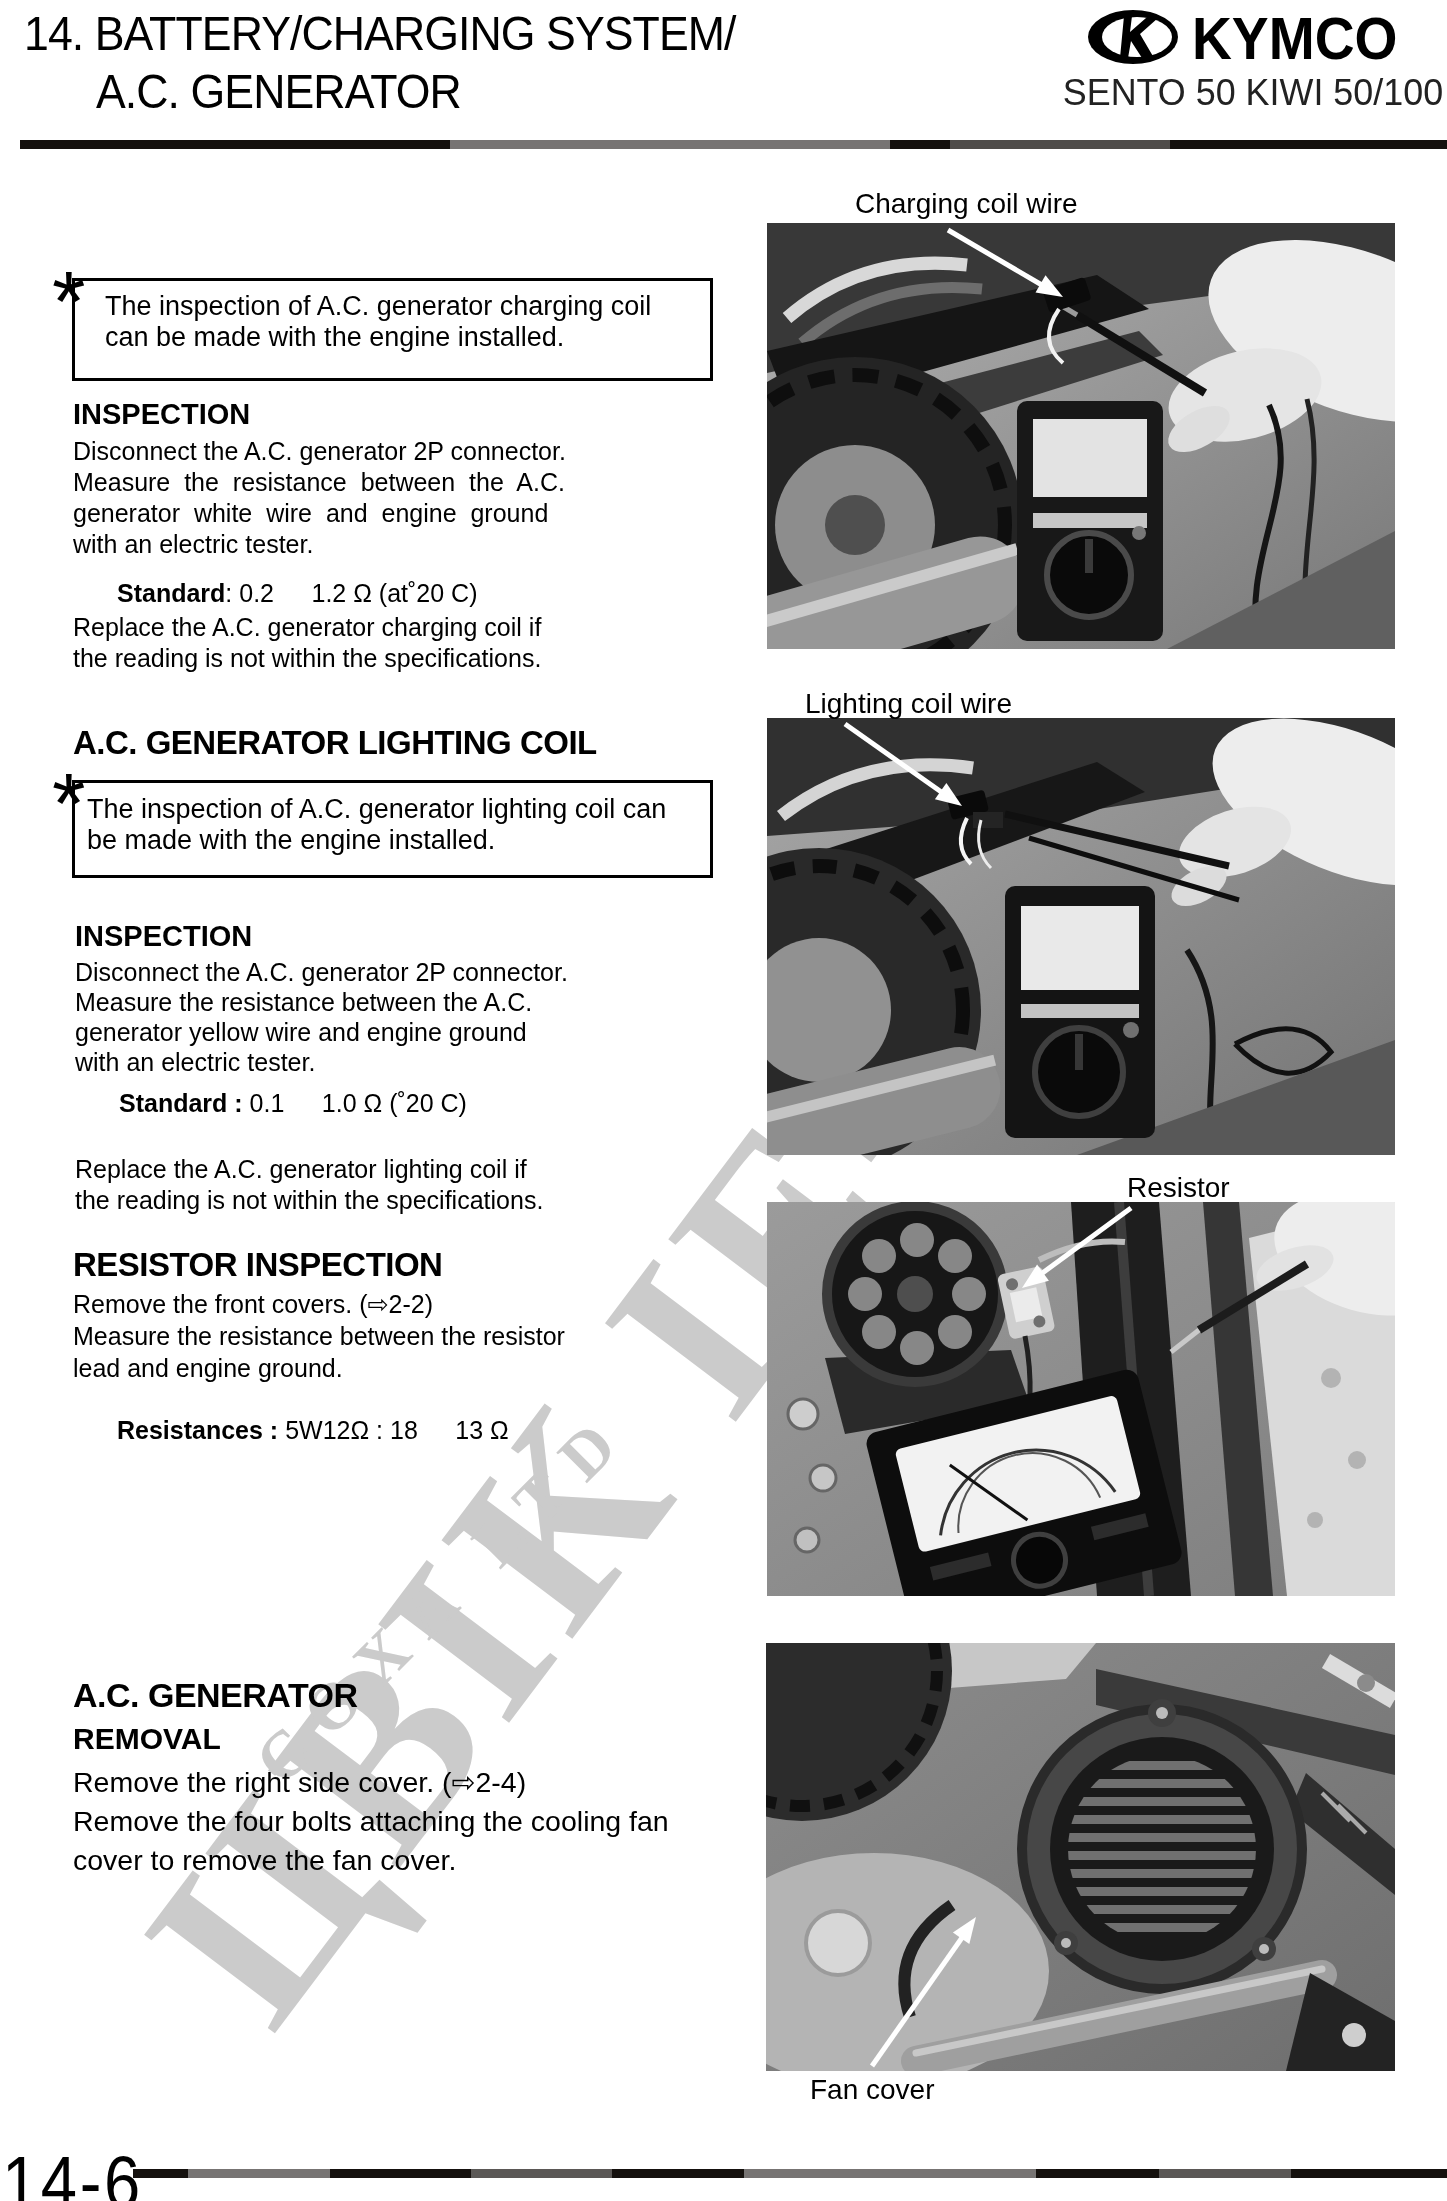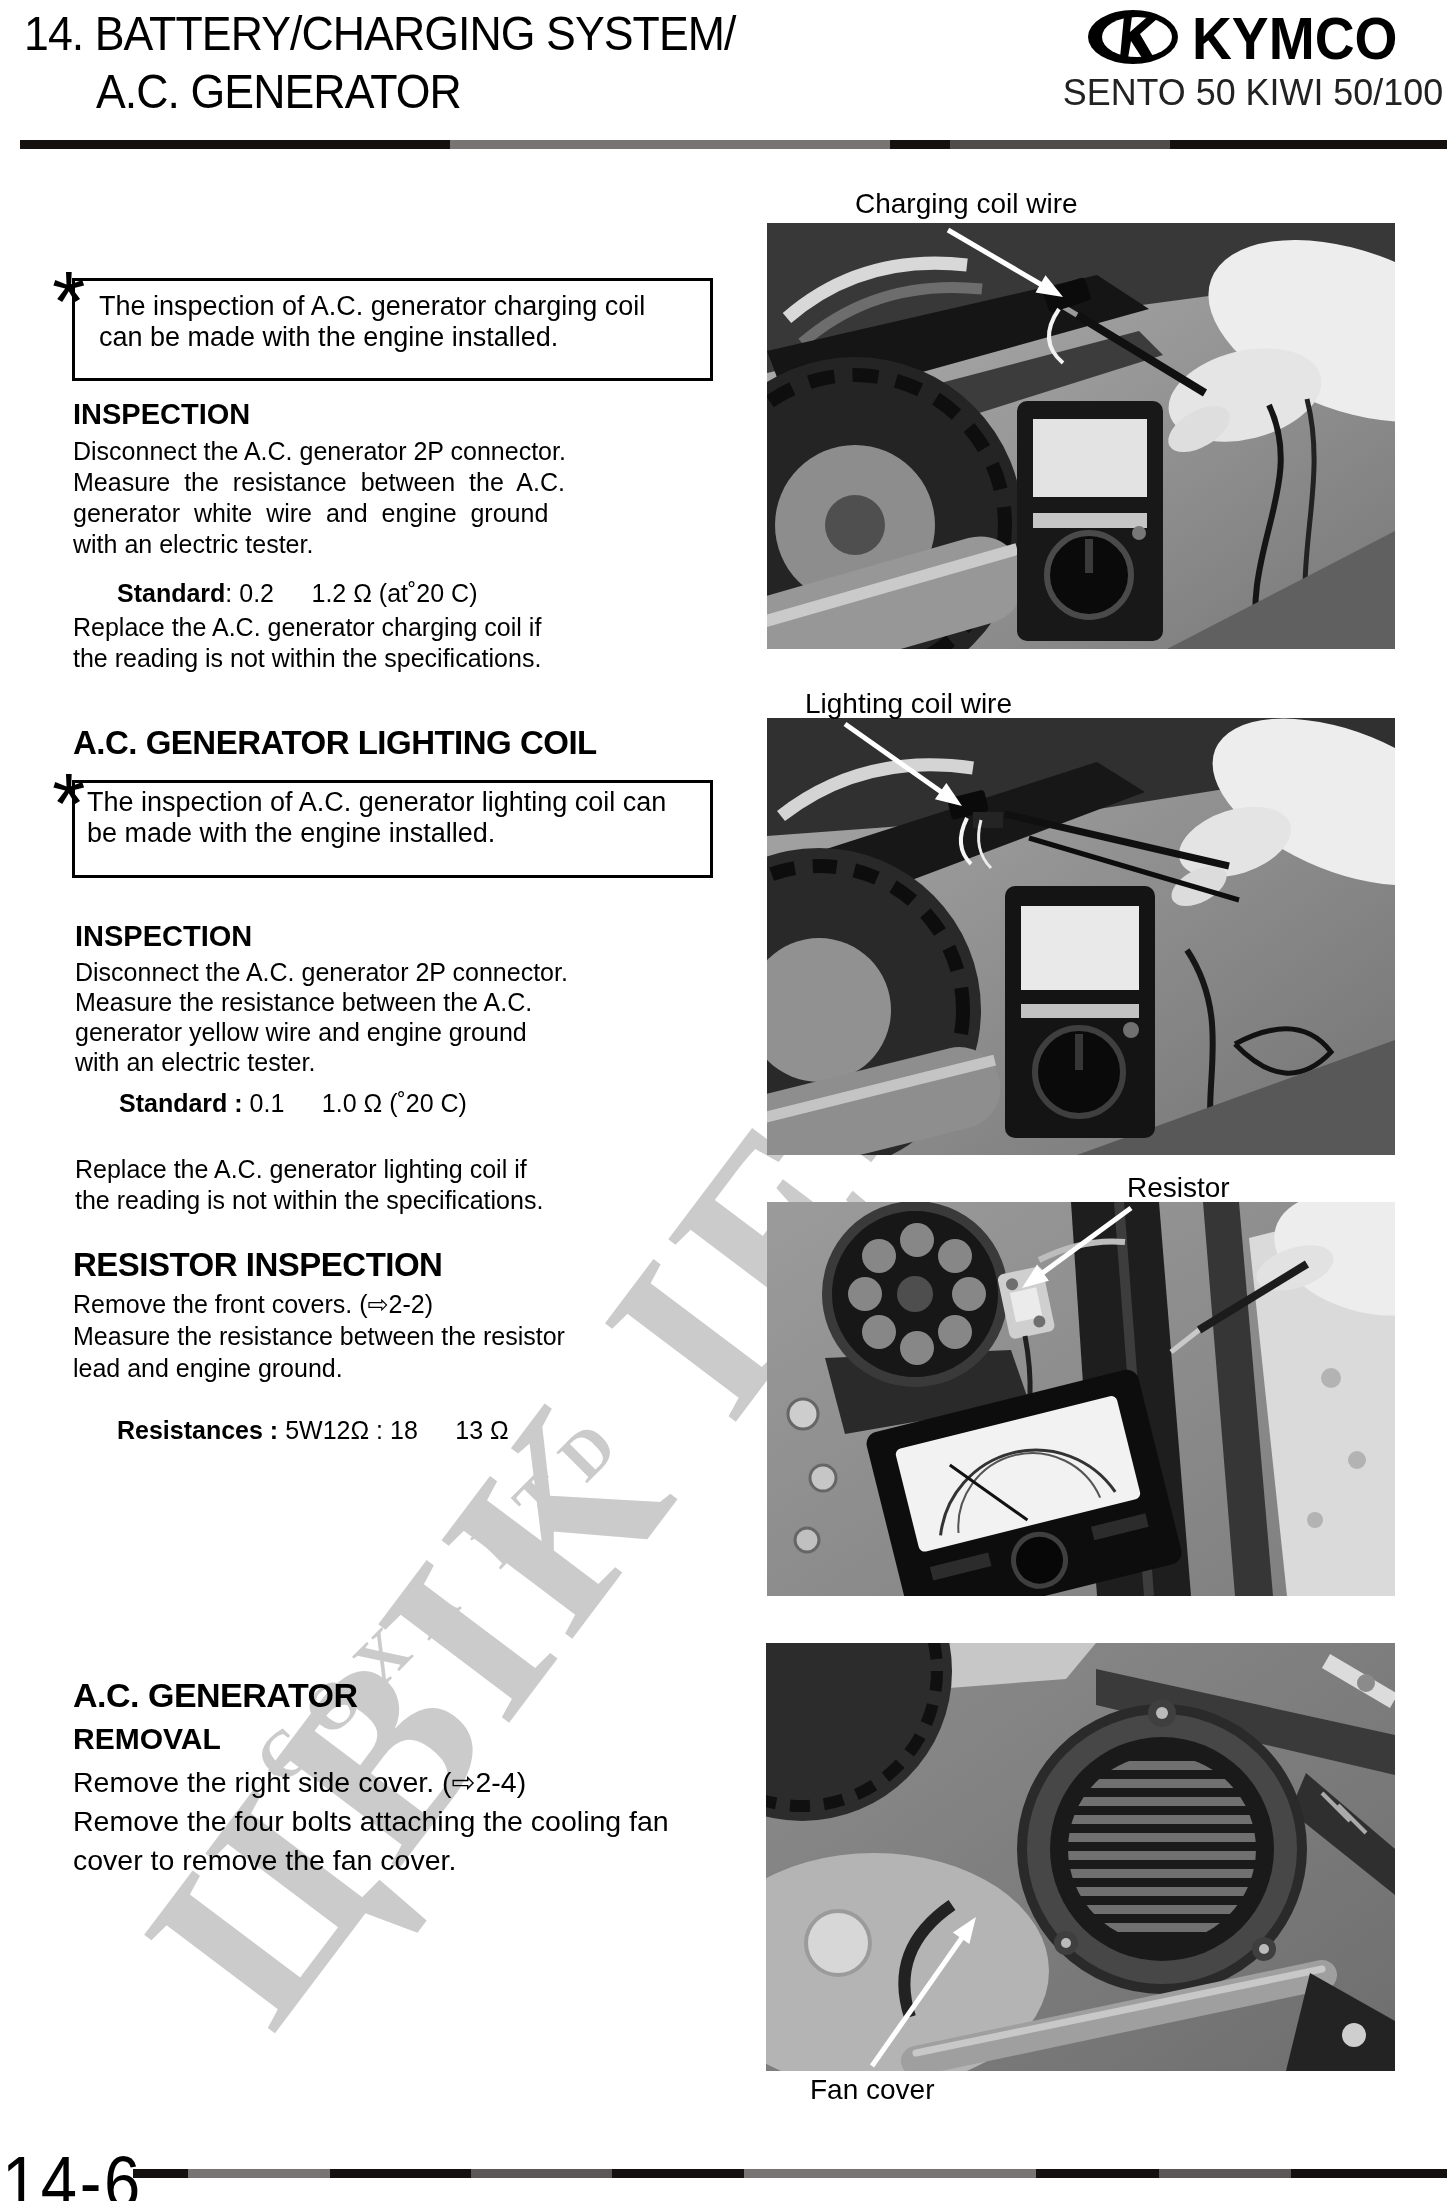--- a/index.html
+++ b/index.html
@@ -49,38 +49,38 @@
   <div class="abs brand" style="left:1192px;top:4px;">KYMCO</div>
   <div class="abs model" style="right:4px;top:72px;">SENTO 50 KIWI 50/100</div>
 
   <div class="abs rule" style="left:20px;top:140px;width:1427px;height:9px;">
     <span class="seg" style="left:430px;width:440px;"></span>
     <span class="seg" style="left:930px;width:220px;opacity:.25;"></span>
   </div>
 
   <div class="abs star" style="left:52px;top:258px;">*</div>
   <div class="abs notebox" style="left:72px;top:278px;width:635px;height:97px;">
-    <div class="txt pre" style="padding:10px 0 0 24px;">The inspection of A.C. generator charging coil
+    <div class="txt pre" style="padding:10px 0 0 30px;">The inspection of A.C. generator charging coil
 can be made with the engine installed.</div>
   </div>
   <div class="abs h2" style="left:73px;top:398px;">INSPECTION</div>
   <div class="abs body pre" style="left:73px;top:436px;">Disconnect the A.C. generator 2P connector.
 Measure  the  resistance  between  the  A.C.
 generator  white  wire  and  engine  ground
 with an electric tester.</div>
   <div class="abs body" style="left:73px;top:578px;">
     <span class="b pre">Standard</span><span class="pre">: 0.2   1.2 Ω (at˚20 C)</span>
   </div>
   <div class="abs body pre" style="left:73px;top:612px;">Replace the A.C. generator charging coil if
 the reading is not within the specifications.</div>
 
   <div class="abs h1" style="left:73px;top:724px;">A.C. GENERATOR LIGHTING COIL</div>
   <div class="abs star" style="left:52px;top:760px;">*</div>
   <div class="abs notebox" style="left:72px;top:780px;width:635px;height:92px;">
-    <div class="txt pre" style="padding:4px 0 0 12px;">The inspection of A.C. generator lighting coil can
+    <div class="txt pre" style="padding:11px 0 0 12px;">The inspection of A.C. generator lighting coil can
 be made with the engine installed.</div>
   </div>
   <div class="abs h2" style="left:75px;top:920px;">INSPECTION</div>
   <div class="abs body pre" style="left:75px;top:957px;line-height:30px;">Disconnect the A.C. generator 2P connector.
 Measure the resistance between the A.C.
 generator yellow wire and engine ground
 with an electric tester.</div>
   <div class="abs body" style="left:75px;top:1088px;">
     <span class="b pre">Standard :</span><span class="pre"> 0.1   1.0 Ω (˚20 C)</span>
   </div>

